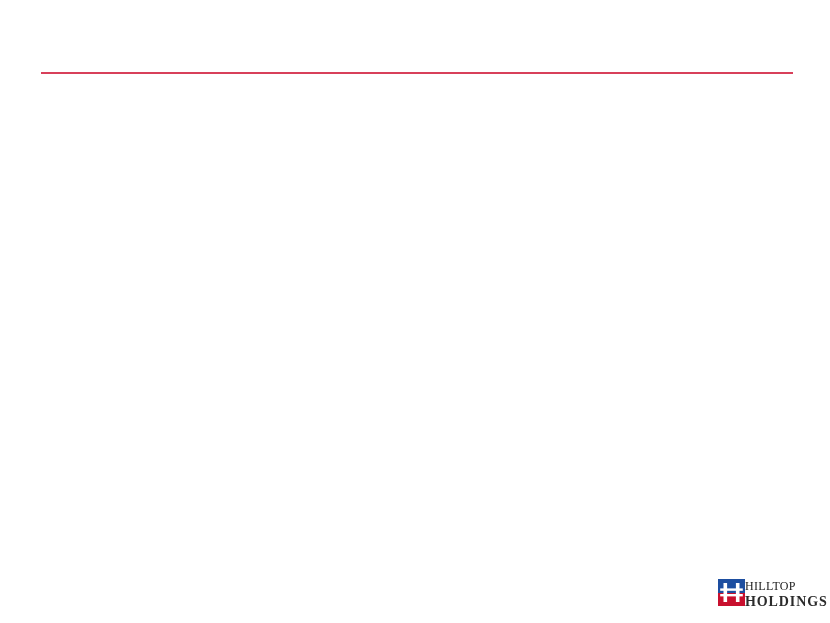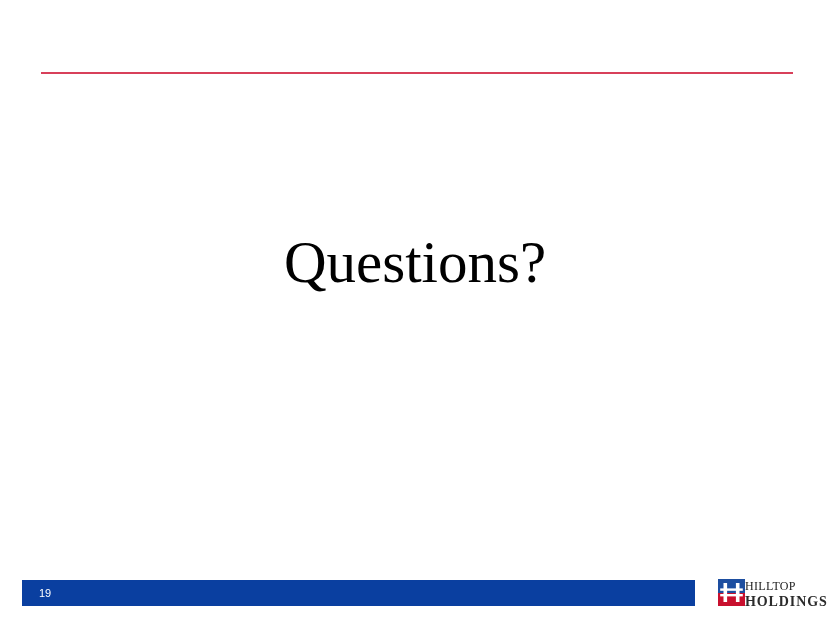--- a/index.html
+++ b/index.html
@@ -110,27 +110,21 @@
     margin-top: 2px;
   }
 </style>
 </head>
 <body>
 
 <div class="slide">
 
   <div class="title-rule"></div>
 
-  <div class="headline-wrap">
-    <div class="headline">Questions?</div>
-  </div>
 
-  <div class="footer-bar">
-    <div class="page-number">19</div>
-  </div>
 
   <div class="logo">
     <svg class="logo-mark" viewBox="0 0 27 27">
       <rect x="0" y="0" width="27" height="14" fill="#1d4ea0"></rect>
       <rect x="0" y="14" width="27" height="13" fill="#c8102e"></rect>
       <g fill="#ffffff">
         <rect x="5.5" y="4" width="3.6" height="19"></rect>
         <rect x="17.9" y="4" width="3.6" height="19"></rect>
         <rect x="2.2" y="9.4" width="22.6" height="2.4"></rect>
         <rect x="2.2" y="15.0" width="22.6" height="2.4"></rect>

